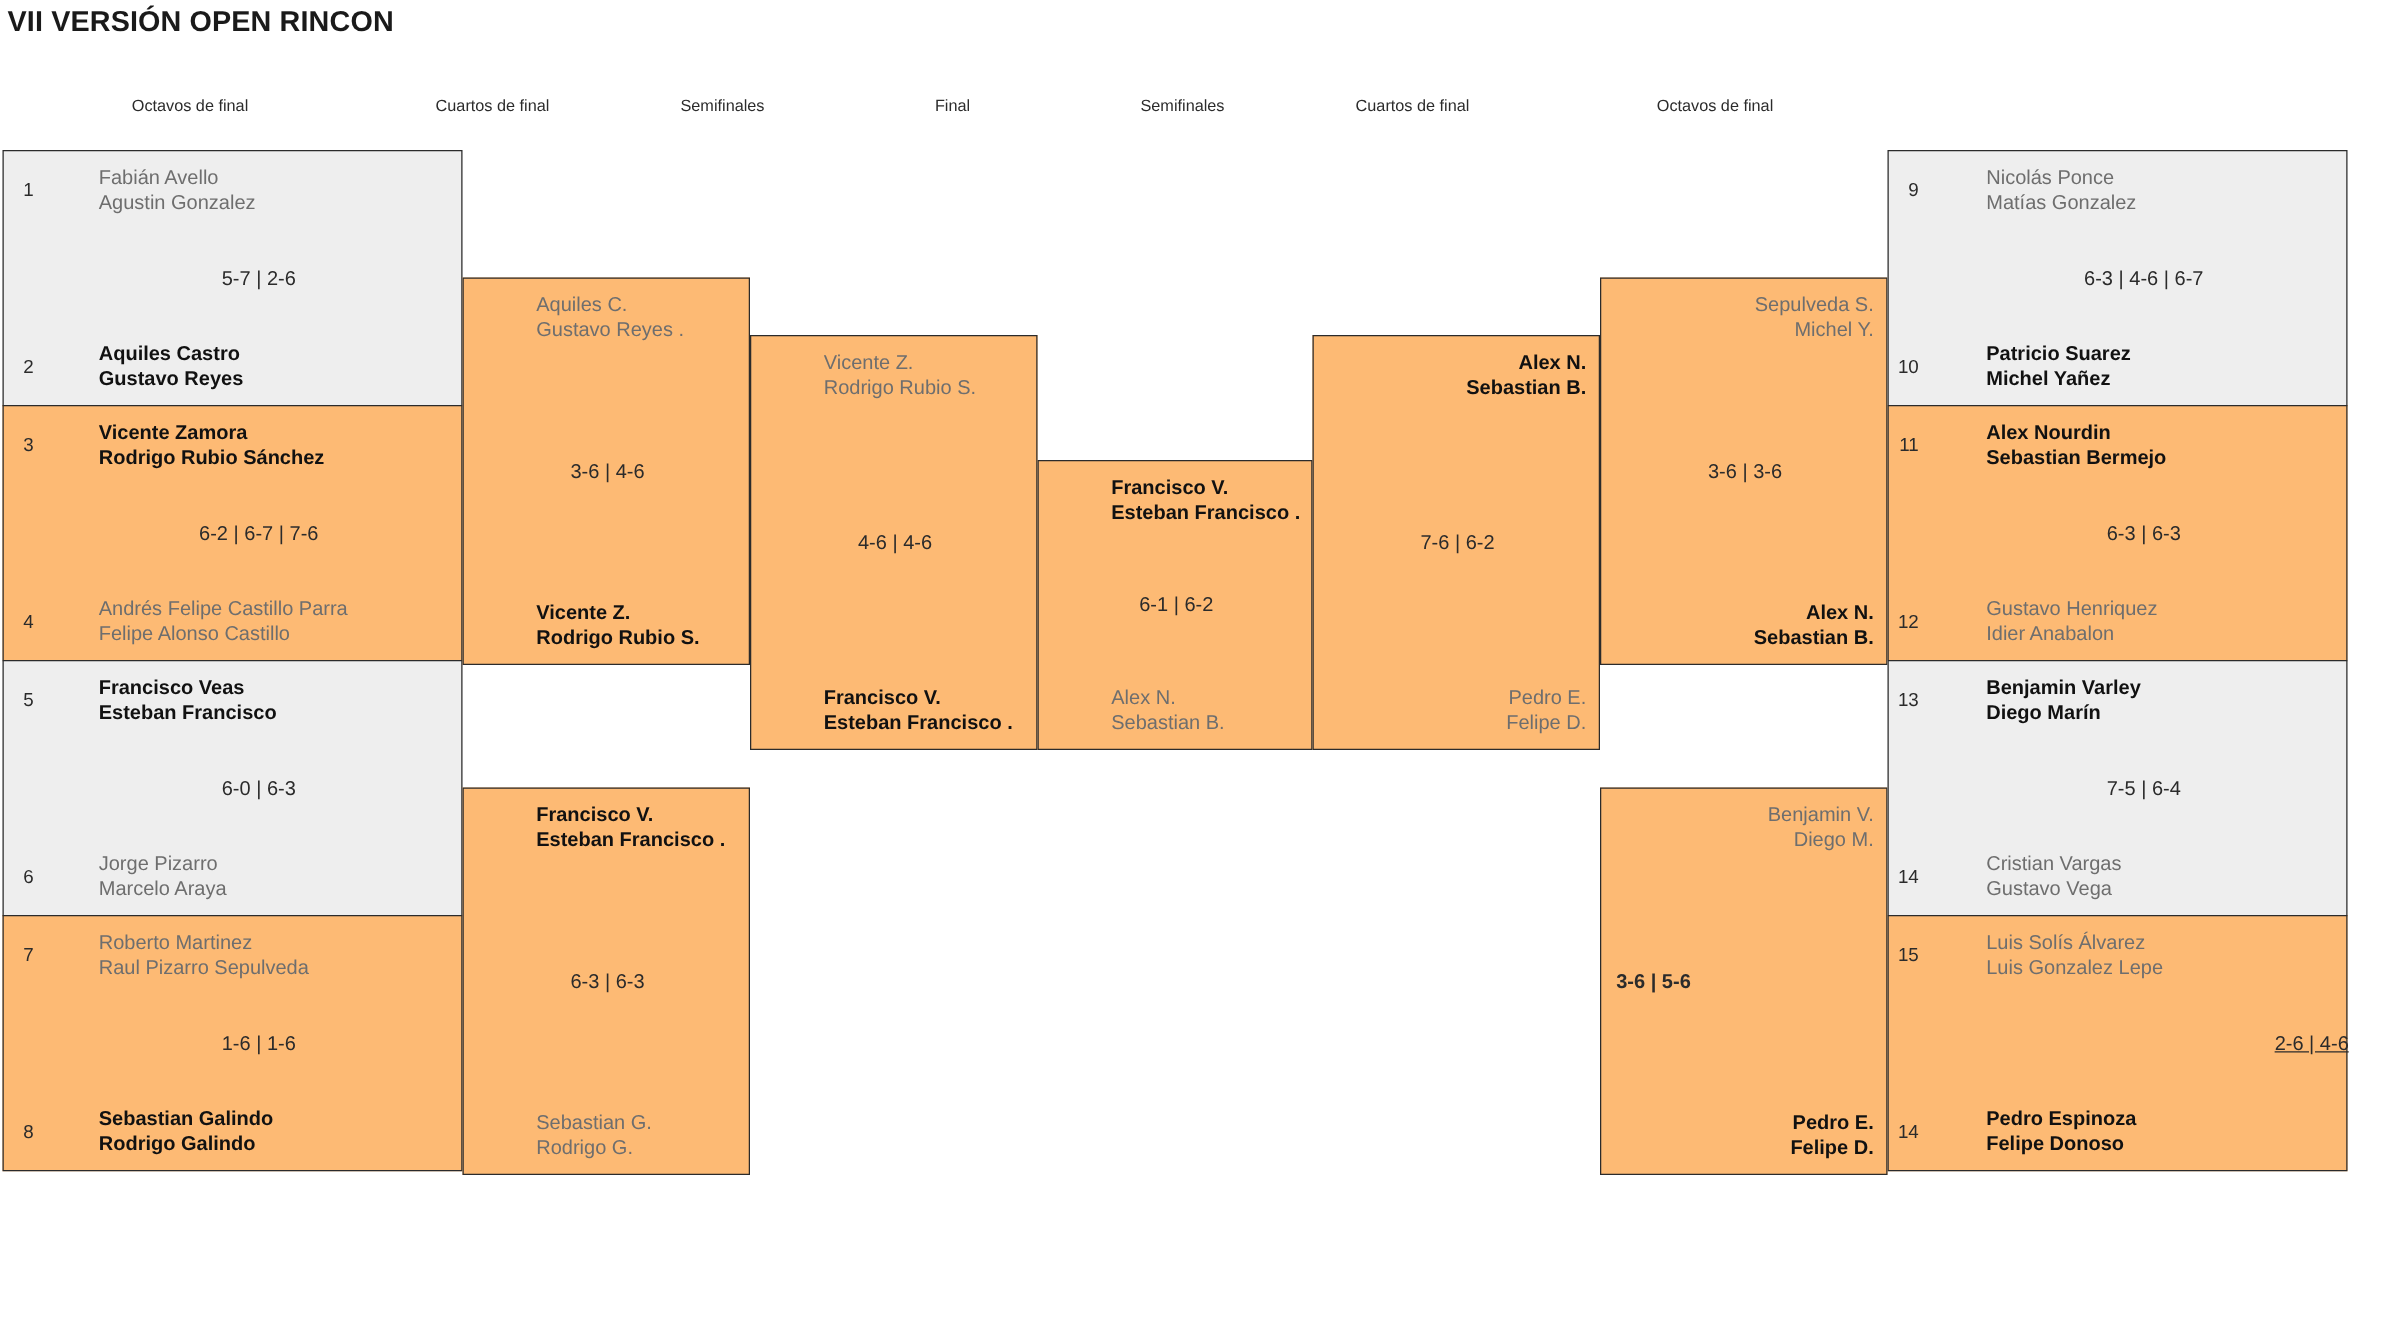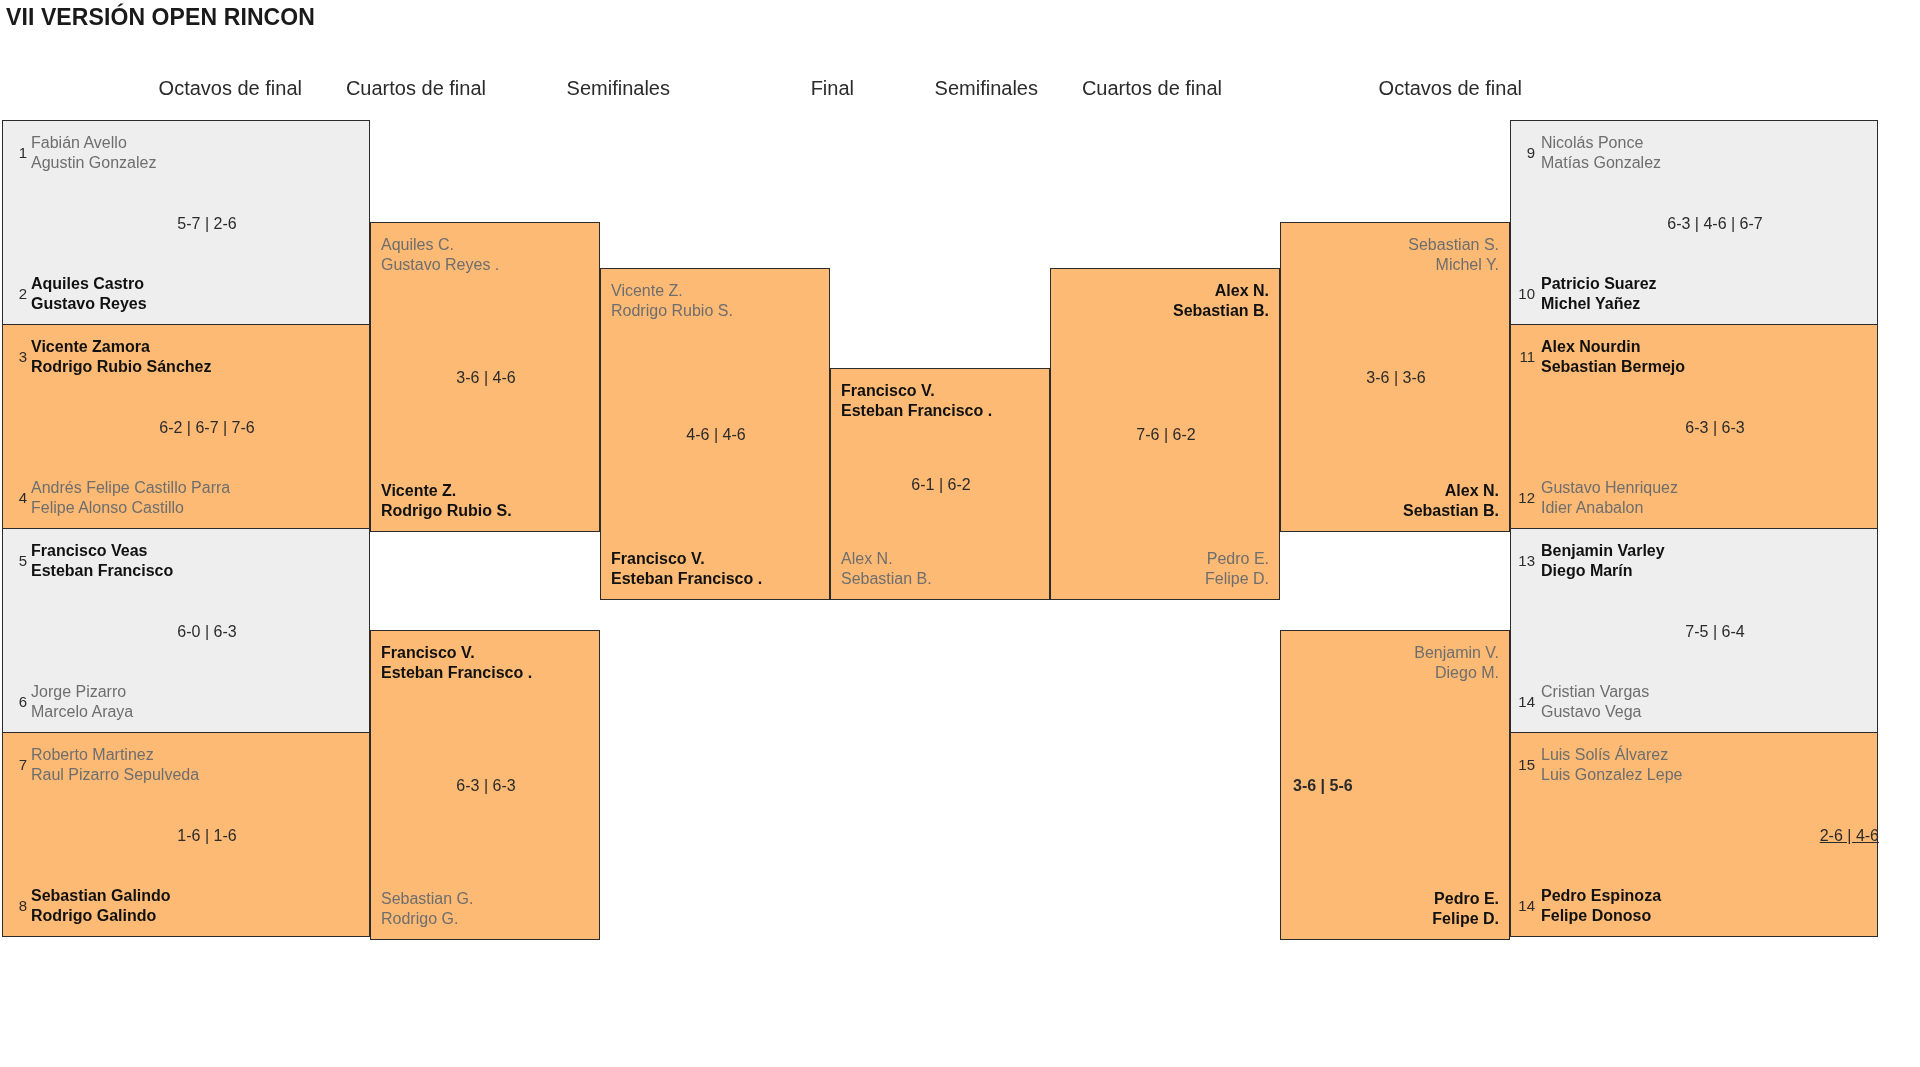--- a/index.html
+++ b/index.html
@@ -28,39 +28,39 @@
   .logo { position: absolute; right: 18px; top: 5px; height: 56px;
           display: flex; align-items: center; gap: 4px; }
   .logo-marks { position: relative; width: 58px; height: 52px; }
   .logo-marks i { position: absolute; border-radius: 50%; display: block; }
   .logo-word { font-size: 46px; font-weight: 700; color: #6cb52d;
                letter-spacing: -1.2px; line-height: 46px; }
 
   
   .round-hdr {
     position: absolute; top: 77px;
-    font-size: 20px; color: #2b2b2b; text-align: right;
+    font-size: 13px; color: #2b2b2b; text-align: center;
     white-space: nowrap; font-weight: 400;
   }
 
   
   .box {
     position: absolute;
     border: 1px solid #2b2b2b;
     background: #fdba74;
   }
   .box.shaded { background: #eeeeee; }
 
   .seed {
     position: absolute; font-size: 15px; color: #2b2b2b;
     line-height: 15px; text-align: right; width: 22px;
   }
   .team {
     position: absolute; font-size: 16px; line-height: 19.5px;
-    color: #6e6e6e; white-space: nowrap;
+    color: #6e6e6e; white-space: nowrap; margin-left: 48px;
   }
   .team.win { color: #111111; font-weight: 700; }
   .team.right { text-align: right; }
   .score {
     position: absolute; font-size: 16px; color: #2b2b2b;
     line-height: 16px; white-space: nowrap; text-align: center;
   }
   .connector { position: absolute; background: #2b2b2b; }
 </style>
 </head>
@@ -185,21 +185,21 @@
           <div>Sebastian B.</div>
         </div>
         <div class="team right" style="top: 280px; right: 10px;">
           <div>Pedro E.</div>
           <div>Felipe D.</div>
         </div>
         <div class="score" style="top: 158px; left: 0px; width: 230px; text-align: center;">7-6 | 6-2</div>
       </div>
       <div class="box" style="left: 1280px; top: 222px; width: 230px; height: 310px;">
         <div class="team right" style="top: 12px; right: 10px;">
-          <div>Sebastian S.</div>
+          <div>Sepulveda S.</div>
           <div>Michel Y.</div>
         </div>
         <div class="team win right" style="top: 258px; right: 10px;">
           <div>Alex N.</div>
           <div>Sebastian B.</div>
         </div>
         <div class="score" style="top: 147px; left: 0px; width: 230px; text-align: center;">3-6 | 3-6</div>
       </div>
       <div class="box" style="left: 1280px; top: 630px; width: 230px; height: 310px;">
         <div class="team right" style="top: 12px; right: 10px;">

